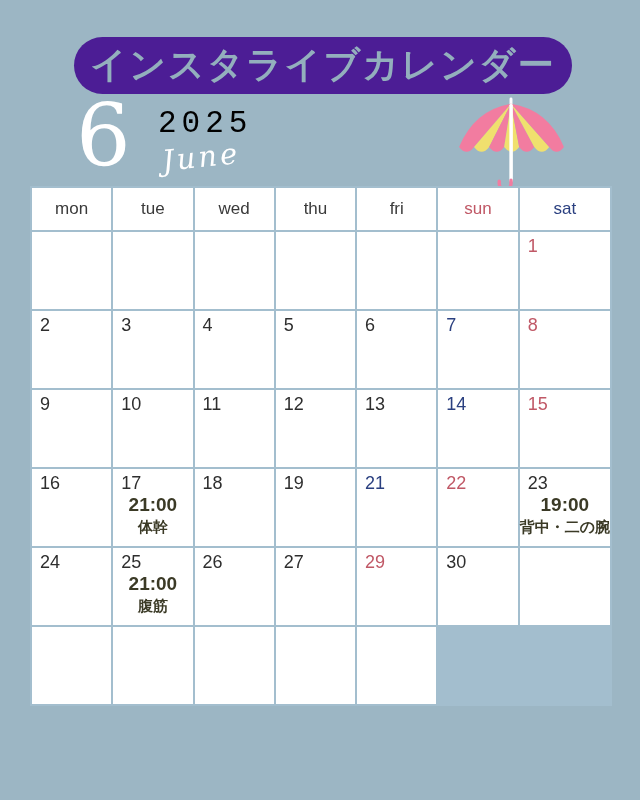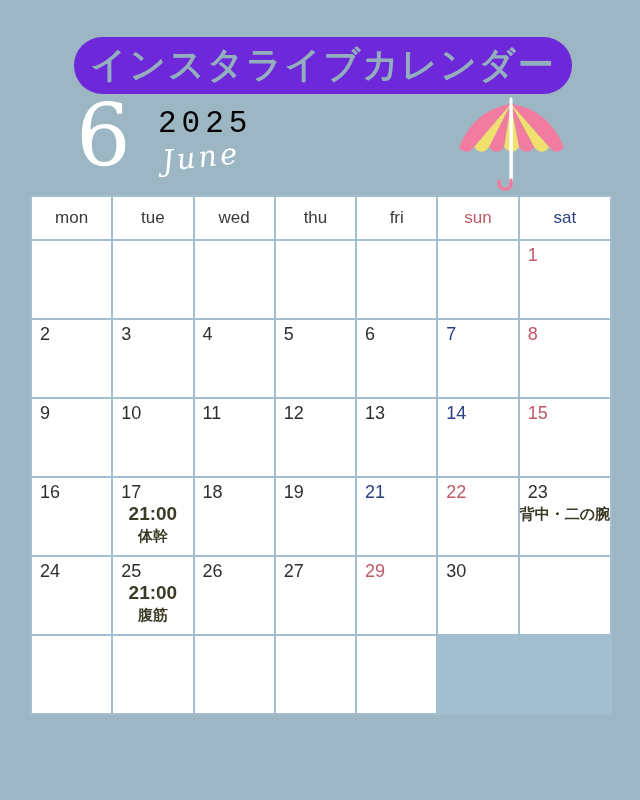--- a/index.html
+++ b/index.html
@@ -3,21 +3,21 @@
 <meta charset="utf-8">
 <style>
   html,body { margin:0; padding:0; }
   .page {
     position:relative; width:640px; height:800px; overflow:hidden;
     background:var(--bg, #9cb6c4);
     font-family:"Liberation Sans", sans-serif;
   }
   .title-pill {
     position:absolute; left:74px; top:37px; width:498px; height:57px;
-    background:#6d28d9; border-radius:29px;
+    background:#4c1d95; border-radius:29px;
     display:flex; align-items:center; justify-content:center;
   }
   .title-text {
     font-size:36px; font-weight:bold; letter-spacing:2px;
     color:var(--title-color, #93afbd); white-space:nowrap;
   }
   .month-number {
     position:absolute; left:76px; top:92px;
     font-family:"DejaVu Serif", serif; font-size:86px; line-height:1;
     color:#ffffff;
@@ -33,21 +33,21 @@
     letter-spacing:3px; color:#ffffff; transform:rotate(-6deg);
   }
   .umbrella { position:absolute; left:455px; top:96px; width:113px; height:98px; }
   .u-pink   { fill:var(--umb-pink, #f27ca0); }
   .u-yellow { fill:var(--umb-yellow, #f0e06e); }
   .u-pole   { fill:#ffffff; }
   .u-hook   { stroke:var(--umb-pink, #f27ca0); stroke-width:3.5; fill:none; stroke-linecap:round; }
   .u-tip    { stroke:#ffffff; stroke-width:3; stroke-linecap:round; }
 
   .calendar {
-    position:absolute; left:30px; top:195px; width:582px;
+    position:absolute; left:30px; top:186px; width:582px;
     display:grid; grid-template-columns:repeat(7, 1fr);
     grid-template-rows:42px repeat(6, 77px);
     gap:2px; padding:2px;
     background:var(--grid-border, #a3bece);
     box-sizing:border-box;
   }
   .wd-cell {
     background:#ffffff; display:flex; align-items:center; justify-content:center;
     font-size:17px; color:#3a3a3a;
   }
@@ -162,20 +162,21 @@
       </div>
       <div class="day-cell">
         <div class="date-num sat">21</div>
       </div>
       <div class="day-cell">
         <div class="date-num sun">22</div>
       </div>
       <div class="day-cell">
         <div class="date-num">23</div>
         <div class="event">
+          <div class="ev-time">19:00</div>
           <div class="ev-label">背中・二の腕</div>
         </div>
       </div>
       <div class="day-cell">
         <div class="date-num">24</div>
       </div>
       <div class="day-cell">
         <div class="date-num">25</div>
         <div class="event">
           <div class="ev-time">21:00</div>

